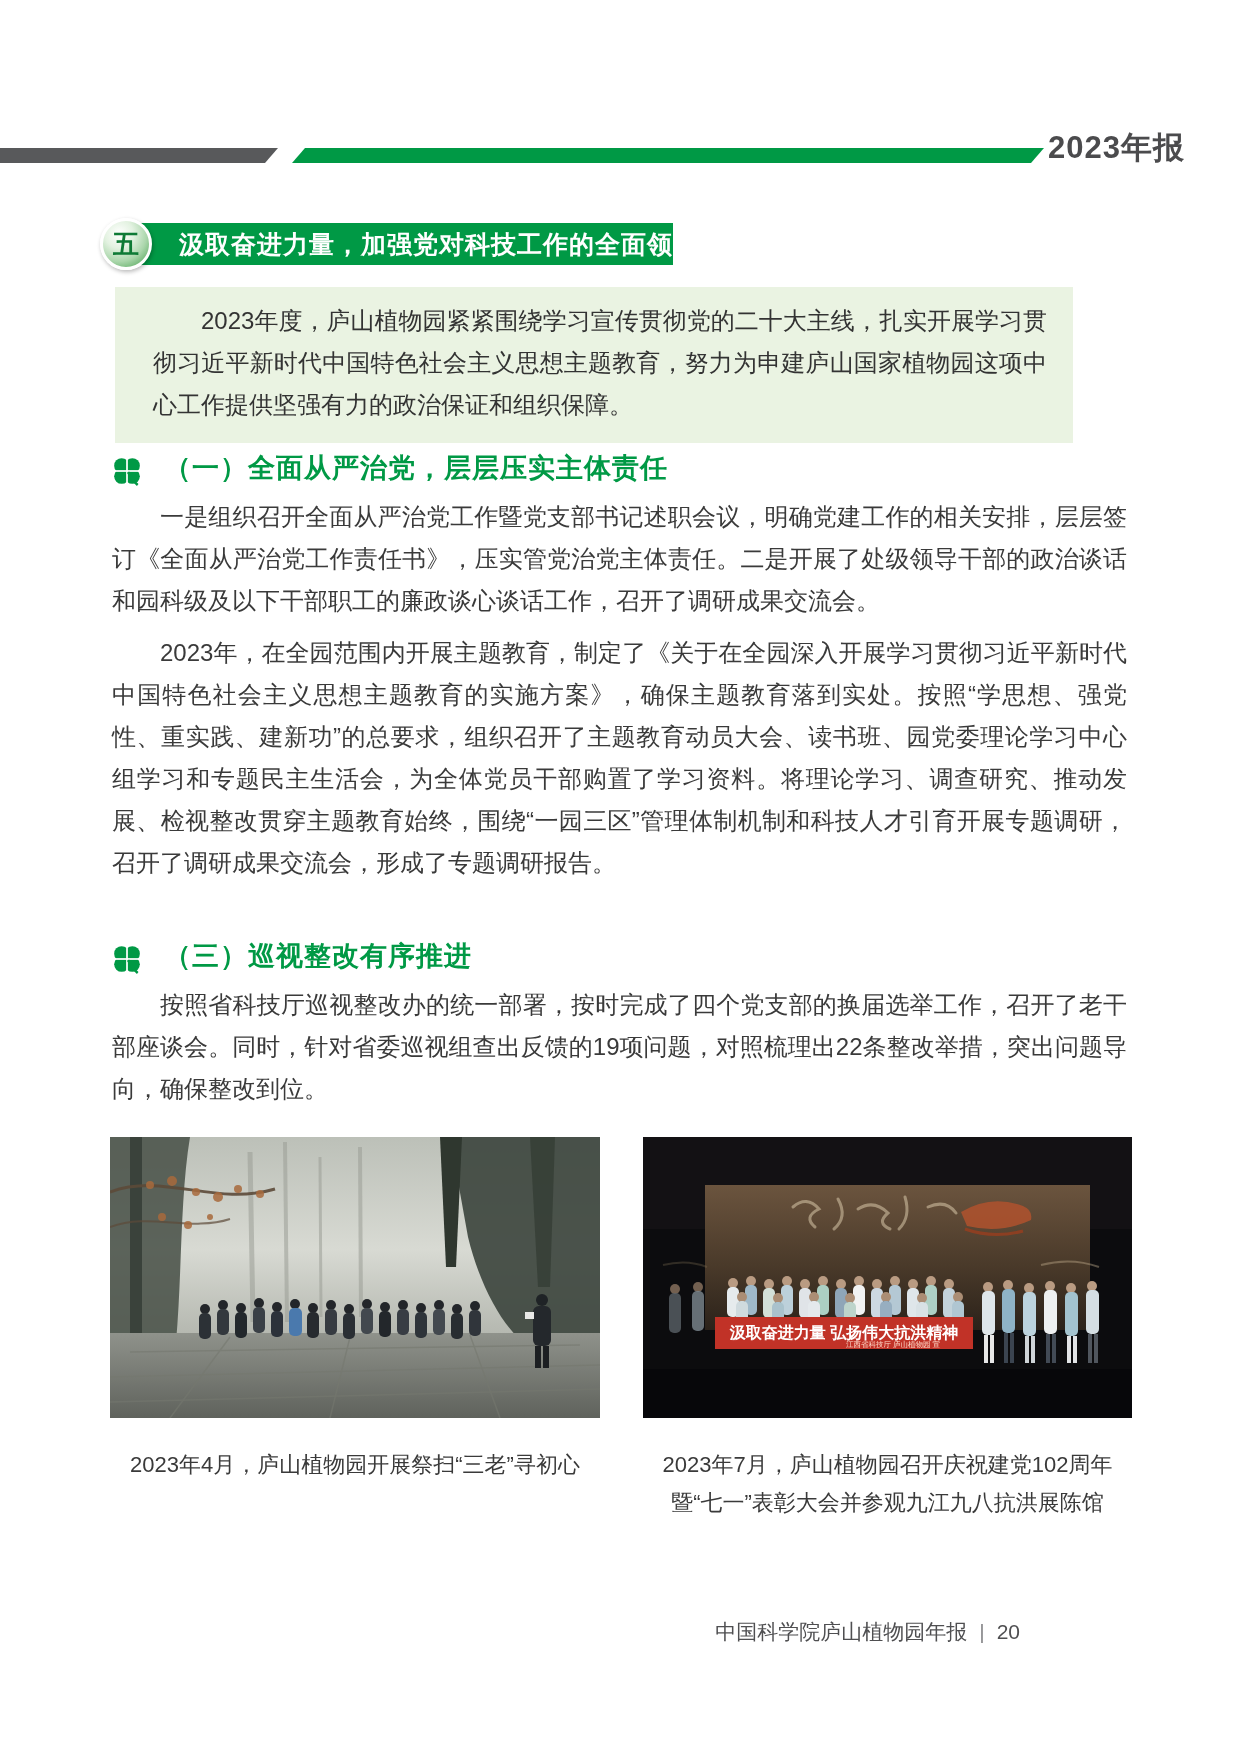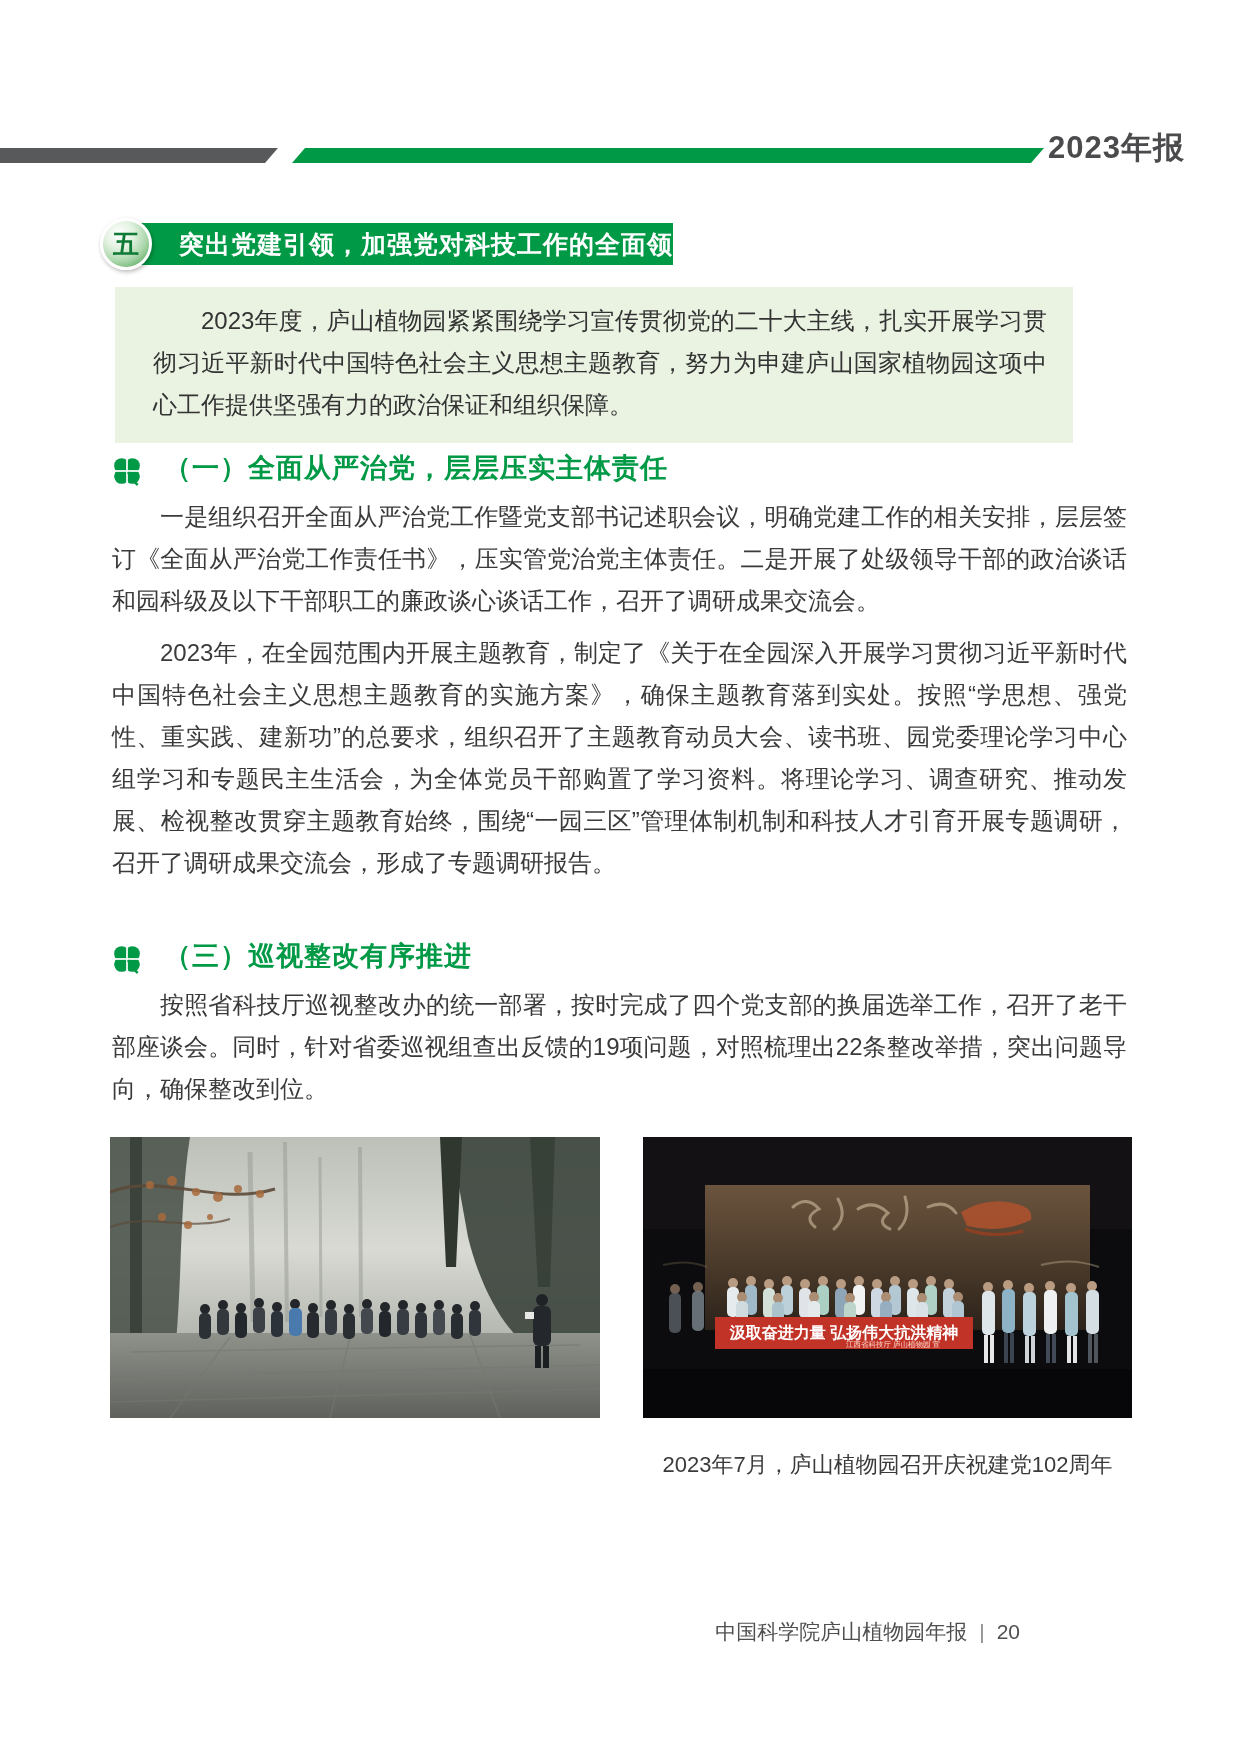--- a/index.html
+++ b/index.html
@@ -73,21 +73,21 @@
 
 <div class="page">
 
   <header>
     <div class="gray-bar"></div>
     <div class="green-bar"></div>
     <div class="header-label">2023年报</div>
   </header>
 
   <div class="title-bar">
-    <span class="title-text">突出党建引领，加强党对科技工作的全面领导</span>
+    <span class="title-text">汲取奋进力量，加强党对科技工作的全面领导</span>
   </div>
   <div class="badge">
     <span>五</span>
   </div>
 
   <div class="intro-box">
     <p>2023年度，庐山植物园紧紧围绕学习宣传贯彻党的二十大主线，扎实开展学习贯彻习近平新时代中国特色社会主义思想主题教育，努力为申建庐山国家植物园这项中心工作提供坚强有力的政治保证和组织保障。</p>
   </div>
 
   <section class="sec sec1">
@@ -222,20 +222,21 @@
         <g>
           <circle cx="432" cy="163" r="6" fill="#1f2326"></circle>
           <rect x="423" y="169" width="18" height="40" rx="6" fill="#24282c"></rect>
           <rect x="415" y="175" width="9" height="7" fill="#e8e8e6"></rect>
           <rect x="425" y="209" width="6" height="22" fill="#1c1f22"></rect>
           <rect x="433" y="209" width="6" height="22" fill="#1c1f22"></rect>
         </g>
       </svg>
     </div>
     <figcaption>
+      <span class="cap-line">2023年4月，庐山植物园开展祭扫“三老”寻初心</span>
     </figcaption>
   </figure>
 
   <figure class="fig fig-right">
     <div class="photo">
       <svg viewBox="0 0 489 281" preserveAspectRatio="none">
         <defs>
           <linearGradient id="rwall" x1="0" y1="0" x2="0" y2="1">
             <stop offset="0" stop-color="#6b543e"></stop>
               <stop offset="0.55" stop-color="#4a3a2a"></stop>
@@ -333,20 +334,21 @@
         <g>
           <rect x="72" y="180" width="258" height="32" fill="#c13227"></rect>
           <text x="201" y="201" text-anchor="middle" font-size="16" font-weight="bold" fill="#ffffff">汲取奋进力量  弘扬伟大抗洪精神</text>
           <text x="250" y="210" text-anchor="middle" font-size="7.5" fill="#ffd9c9">江西省科技厅  庐山植物园  宣</text>
         </g>
         <rect y="232" width="489" height="49" fill="#07070a"></rect>
       </svg>
     </div>
     <figcaption>
       <span class="cap-line">2023年7月，庐山植物园召开庆祝建党102周年</span>
+      <span class="cap-line">暨“七一”表彰大会并参观九江九八抗洪展陈馆</span>
     </figcaption>
   </figure>
 
   <footer class="footer">
     <span>中国科学院庐山植物园年报</span>
     <span class="sep">|</span>
     <span>20</span>
   </footer>
 
 </div>

